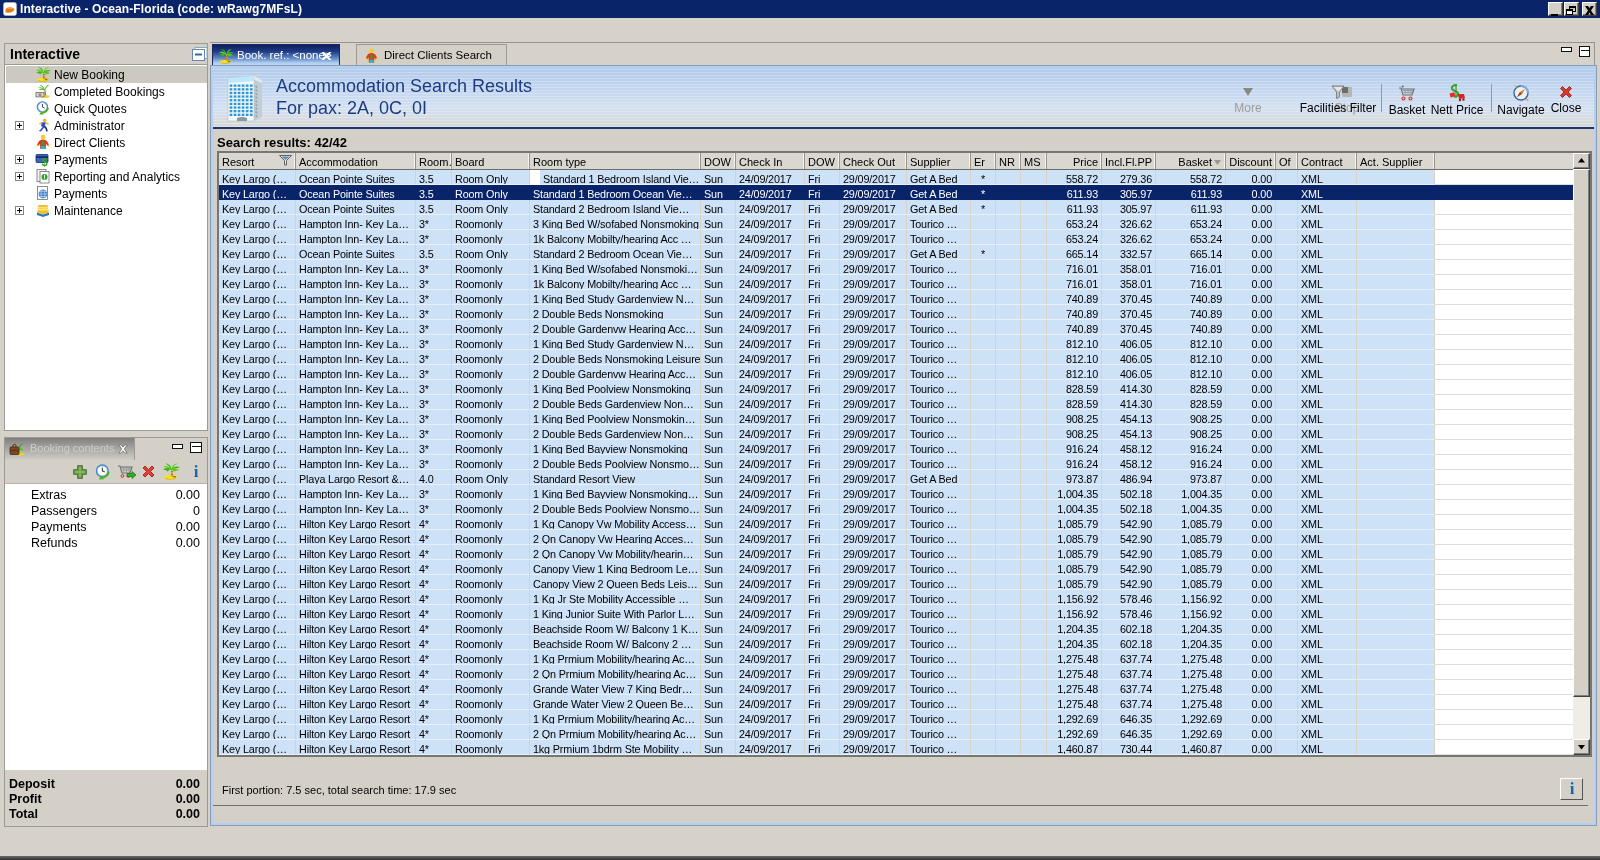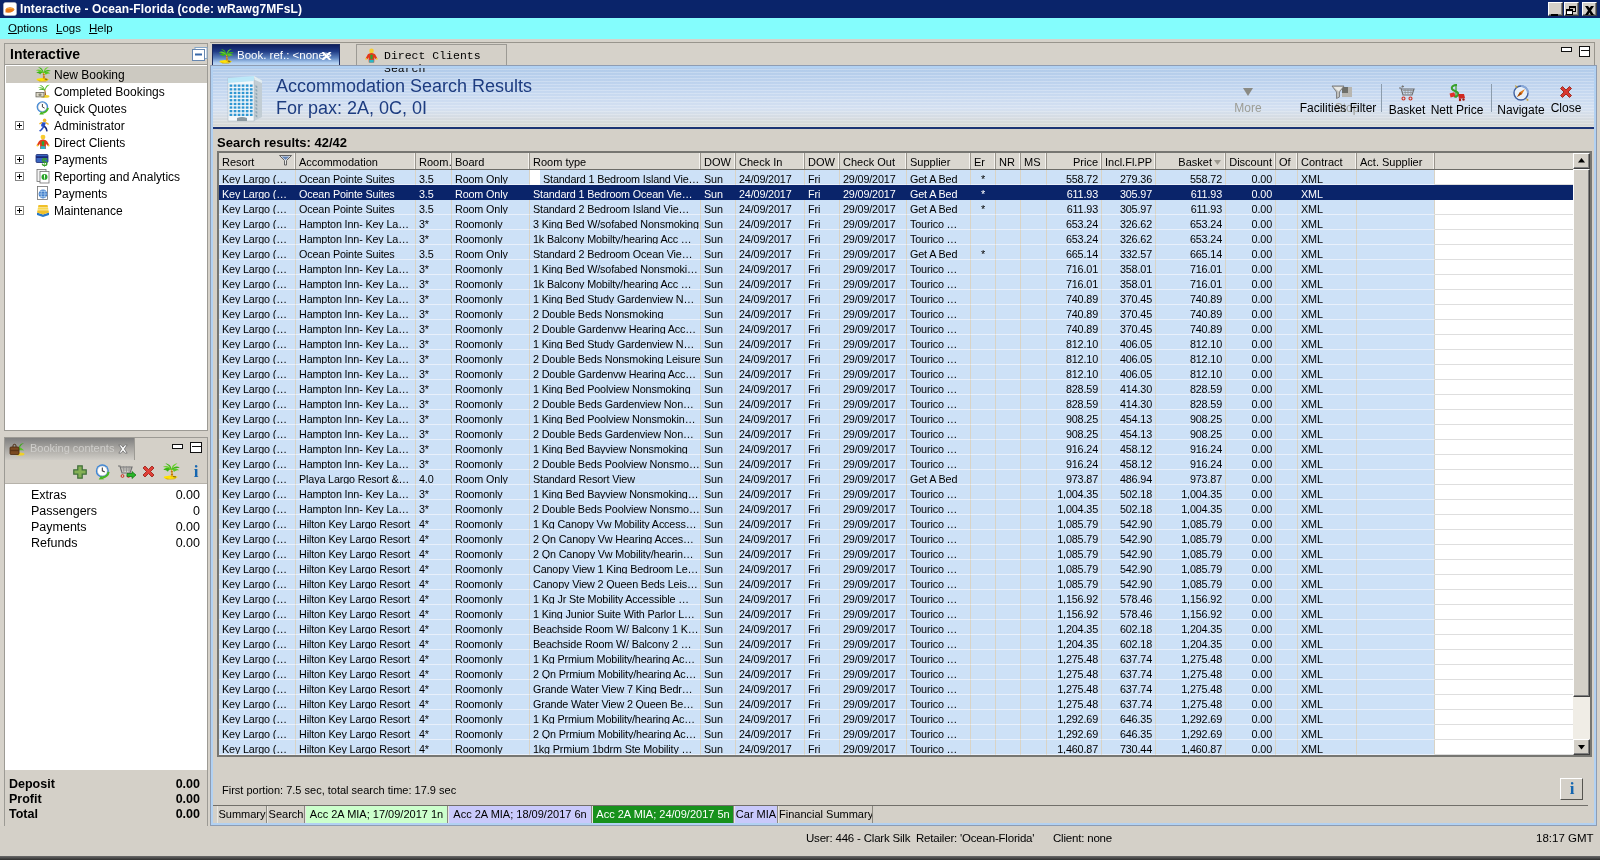--- a/index.html
+++ b/index.html
@@ -38,21 +38,21 @@
 .bkrow .l { position:absolute; left:26px; top:1px; }
 .bkrow .r { position:absolute; right:7px; top:1px; }
 #booksum { position:absolute; left:0px; top:332px; width:202px; height:56px; font-size:12.5px; font-weight:bold; }
 .bsrow { position:absolute; left:0; width:202px; height:16px; }
 .bsrow .l { position:absolute; left:4px; top:1px; }
 .bsrow .r { position:absolute; right:7px; top:1px; }
 #tab1 { left:212px; top:44px; width:128px; height:22px;
   background:linear-gradient(180deg,#0d1e5e 0%,#1e3a84 30%,#5e85c0 62%,#aecdf0 85%,#c4dbf4 100%);
   border:1px solid #1a2a60; border-bottom:none; color:#fff; font-size:11.5px; }
 #tab2 { left:356px; top:44px; width:151px; height:22px; background:#d4d0c8;
-  border:1px solid #9c9a94; border-bottom:none; color:#000; font-size:11.5px;font-family:Liberation Mono, monospace; }
+  border:1px solid #9c9a94; border-bottom:none; color:#000; font-size:11.5px; }
 #mainbody { left:210px; top:65px; width:1387px; height:761px; background:#d4d0c8;
   border:1px solid #8e9cb2; }
 #mainborder { left:210px; top:65px; width:1387px; height:761px;
   border:1px solid #8e9cb2; box-shadow:inset 0 0 0 2px #b2d1f2; z-index:50; pointer-events:none; }
 #banner { left:212px; top:66px; width:1383px; height:61px;
   background:
    repeating-linear-gradient(180deg, rgba(255,255,255,0.24) 0px, rgba(255,255,255,0.24) 1px, rgba(0,0,0,0) 1px, rgba(0,0,0,0) 3px),
    linear-gradient(180deg,#b0cae9 0%,#c4d7f0 40%,#d4e0f1 70%,#d7d8d3 100%); }
 #navyline { left:212px; top:127px; width:1383px; height:2px; background:#1c3474; }
 #srband { left:217px; top:135px; font-size:13px; font-weight:bold; }
@@ -111,25 +111,20 @@
       </svg></div>
   <div class="abs winbtn" style="left:1564px"><svg width="13" height="12" viewBox="0 0 13 12">
         <rect x="4.5" y="1.5" width="6" height="5" fill="none" stroke="#000"></rect>
         <rect x="4.5" y="1.5" width="6" height="1.6" fill="#000"></rect>
         <rect x="1.5" y="4.5" width="6" height="5" fill="#fff" stroke="#000"></rect>
         <rect x="1.5" y="4.5" width="6" height="1.6" fill="#000"></rect>
       </svg></div>
   <div class="abs winbtn" style="left:1582px"><svg width="13" height="12" viewBox="0 0 13 12">
         <path d="M2 1 L5 1 L6.5 3 L8 1 L11 1 L8 5.5 L11 10 L8 10 L6.5 7.5 L5 10 L2 10 L5 5.5 Z" fill="#000"></path>
       </svg></div>
-  <div class="abs" id="menubar">
-    <span style="left:8px"><u>O</u>ptions</span>
-    <span style="left:56px"><u>L</u>ogs</span>
-    <span style="left:89px"><u>H</u>elp</span>
-  </div>
 
   <div class="abs" id="treepanel">
     <div class="abs" id="treehdr">Interactive</div>
     <div class="abs" style="left:187px;top:3px"><svg width="16" height="15" viewBox="0 0 16 15">
           <rect x="3" y="0.5" width="12" height="11" fill="#fff" stroke="#88a8c8"></rect>
           <rect x="0.5" y="2.5" width="12" height="11" fill="#fff" stroke="#6888b0"></rect>
           <rect x="3" y="6.5" width="7" height="2" fill="#3868a8"></rect>
         </svg></div>
     <div class="treerow abs" style="top:22px;background:#ccc9c1;">
         <span class="treeicon"><svg width="16" height="16" viewBox="0 0 16 16">
@@ -1381,29 +1376,20 @@
             <path d="M7.5 9.5 L11 5 L4 5 Z" fill="#000"></path>
           </svg></div>
     </div>
   </div>
 
   <div class="abs" id="firstportion">First portion: 7.5 sec, total search time: 17.9 sec</div>
   <div class="abs" id="ibtn"><svg width="10" height="18" viewBox="0 0 10 18">
 <text x="5" y="15" font-family="Liberation Serif" font-size="17" font-weight="bold" fill="#1566b0" text-anchor="middle">i</text>
 </svg></div>
   <div class="abs" id="btabline"></div>
-  <div class="abs" id="btabs">
-      <div class="btab" style="left:5px;width:50px;background:#d4d0c8;color:#000">Summary</div>
-      <div class="btab" style="left:55px;width:38px;background:#d4d0c8;color:#000">Search</div>
-      <div class="btab" style="left:93px;width:143px;background:#ccffcc;color:#000">Acc 2A MIA; 17/09/2017 1n</div>
-      <div class="btab" style="left:236px;width:144px;background:#c9c9fb;color:#000">Acc 2A MIA; 18/09/2017 6n</div>
-      <div class="btab" style="left:380px;width:142px;background:#17911c;color:#fff">Acc 2A MIA; 24/09/2017 5n</div>
-      <div class="btab" style="left:522px;width:44px;background:#c9c9fb;color:#000">Car MIA</div>
-      <div class="btab" style="left:566px;width:95px;background:#d4d0c8;color:#000">Financial Summary</div>
-    </div>
 
   <div class="abs" style="left:210px;top:42px;width:1385px;height:1px;background:#98958d"></div>
   <div class="abs" style="left:1594px;top:42px;width:1px;height:23px;background:#98958d"></div>
   <div class="abs" style="left:1561px;top:47px;width:11px;height:5px;background:#fff;border:1.5px solid #111"></div>
   <div class="abs" style="left:1579px;top:46px;width:11px;height:11px;background:#fff;border:1.5px solid #111"></div>
   <div class="abs" style="left:1580.5px;top:49.5px;width:8px;height:1.5px;background:#111"></div>
   <div class="abs" id="tab1">
       <span style="position:absolute;left:5px;top:3px"><svg width="16" height="16" viewBox="0 0 16 16">
 <path d="M2 12.8 L7 12 L12 12.4 L14 13.4 L11 14.8 L4 15 L1.5 14 Z" fill="#ffe200"></path>
 <path d="M2.5 14.2 L7 15 L11 14.6 L13.5 13.8 L11 15.4 L4.5 15.6 Z" fill="#d8a800"></path>
@@ -1429,20 +1415,14 @@
 <path d="M7.5 5.1 C5.4 5.1 4 6 3.2 7.4 L1.6 10.4 L3.4 11.2 L4.6 9.2 L4.8 14.6 L10.2 14.6 L10.4 9.2 L11.6 11.2 L13.4 10.4 L11.8 7.4 C11 6 9.6 5.1 7.5 5.1 Z" fill="#e23818"></path>
 <path d="M6.3 6.8 L8.7 6.8 L8.5 11 L6.5 11 Z" fill="#2aa432"></path>
 <rect x="5.2" y="11.8" width="4.6" height="2.8" fill="#28b8c8"></rect>
 <circle cx="2.2" cy="10.9" r="0.9" fill="#f8cc30"></circle>
 <circle cx="12.8" cy="10.9" r="0.9" fill="#f8cc30"></circle>
 </svg></span>
       <span style="position:absolute;left:27px;top:4px">Direct Clients Search</span>
     </div>
   <div class="abs" id="mainborder"></div>
 
-  <div class="abs" id="statusbar">
-    <div class="abs" style="left:806px;top:6px;font-size:11.5px;letter-spacing:-0.2px">User: 446 - Clark Silk</div>
-    <div class="abs" style="left:916px;top:6px;font-size:11.5px;letter-spacing:-0.2px">Retailer: 'Ocean-Florida'</div>
-    <div class="abs" style="left:1053px;top:6px;font-size:11.5px;letter-spacing:-0.2px">Client: none</div>
-    <div class="abs" style="left:1536px;top:6px;font-size:11.5px">18:17 GMT</div>
-  </div>
   <div class="abs" id="darkstrip"></div>
 </div>
 
 </body></html>

